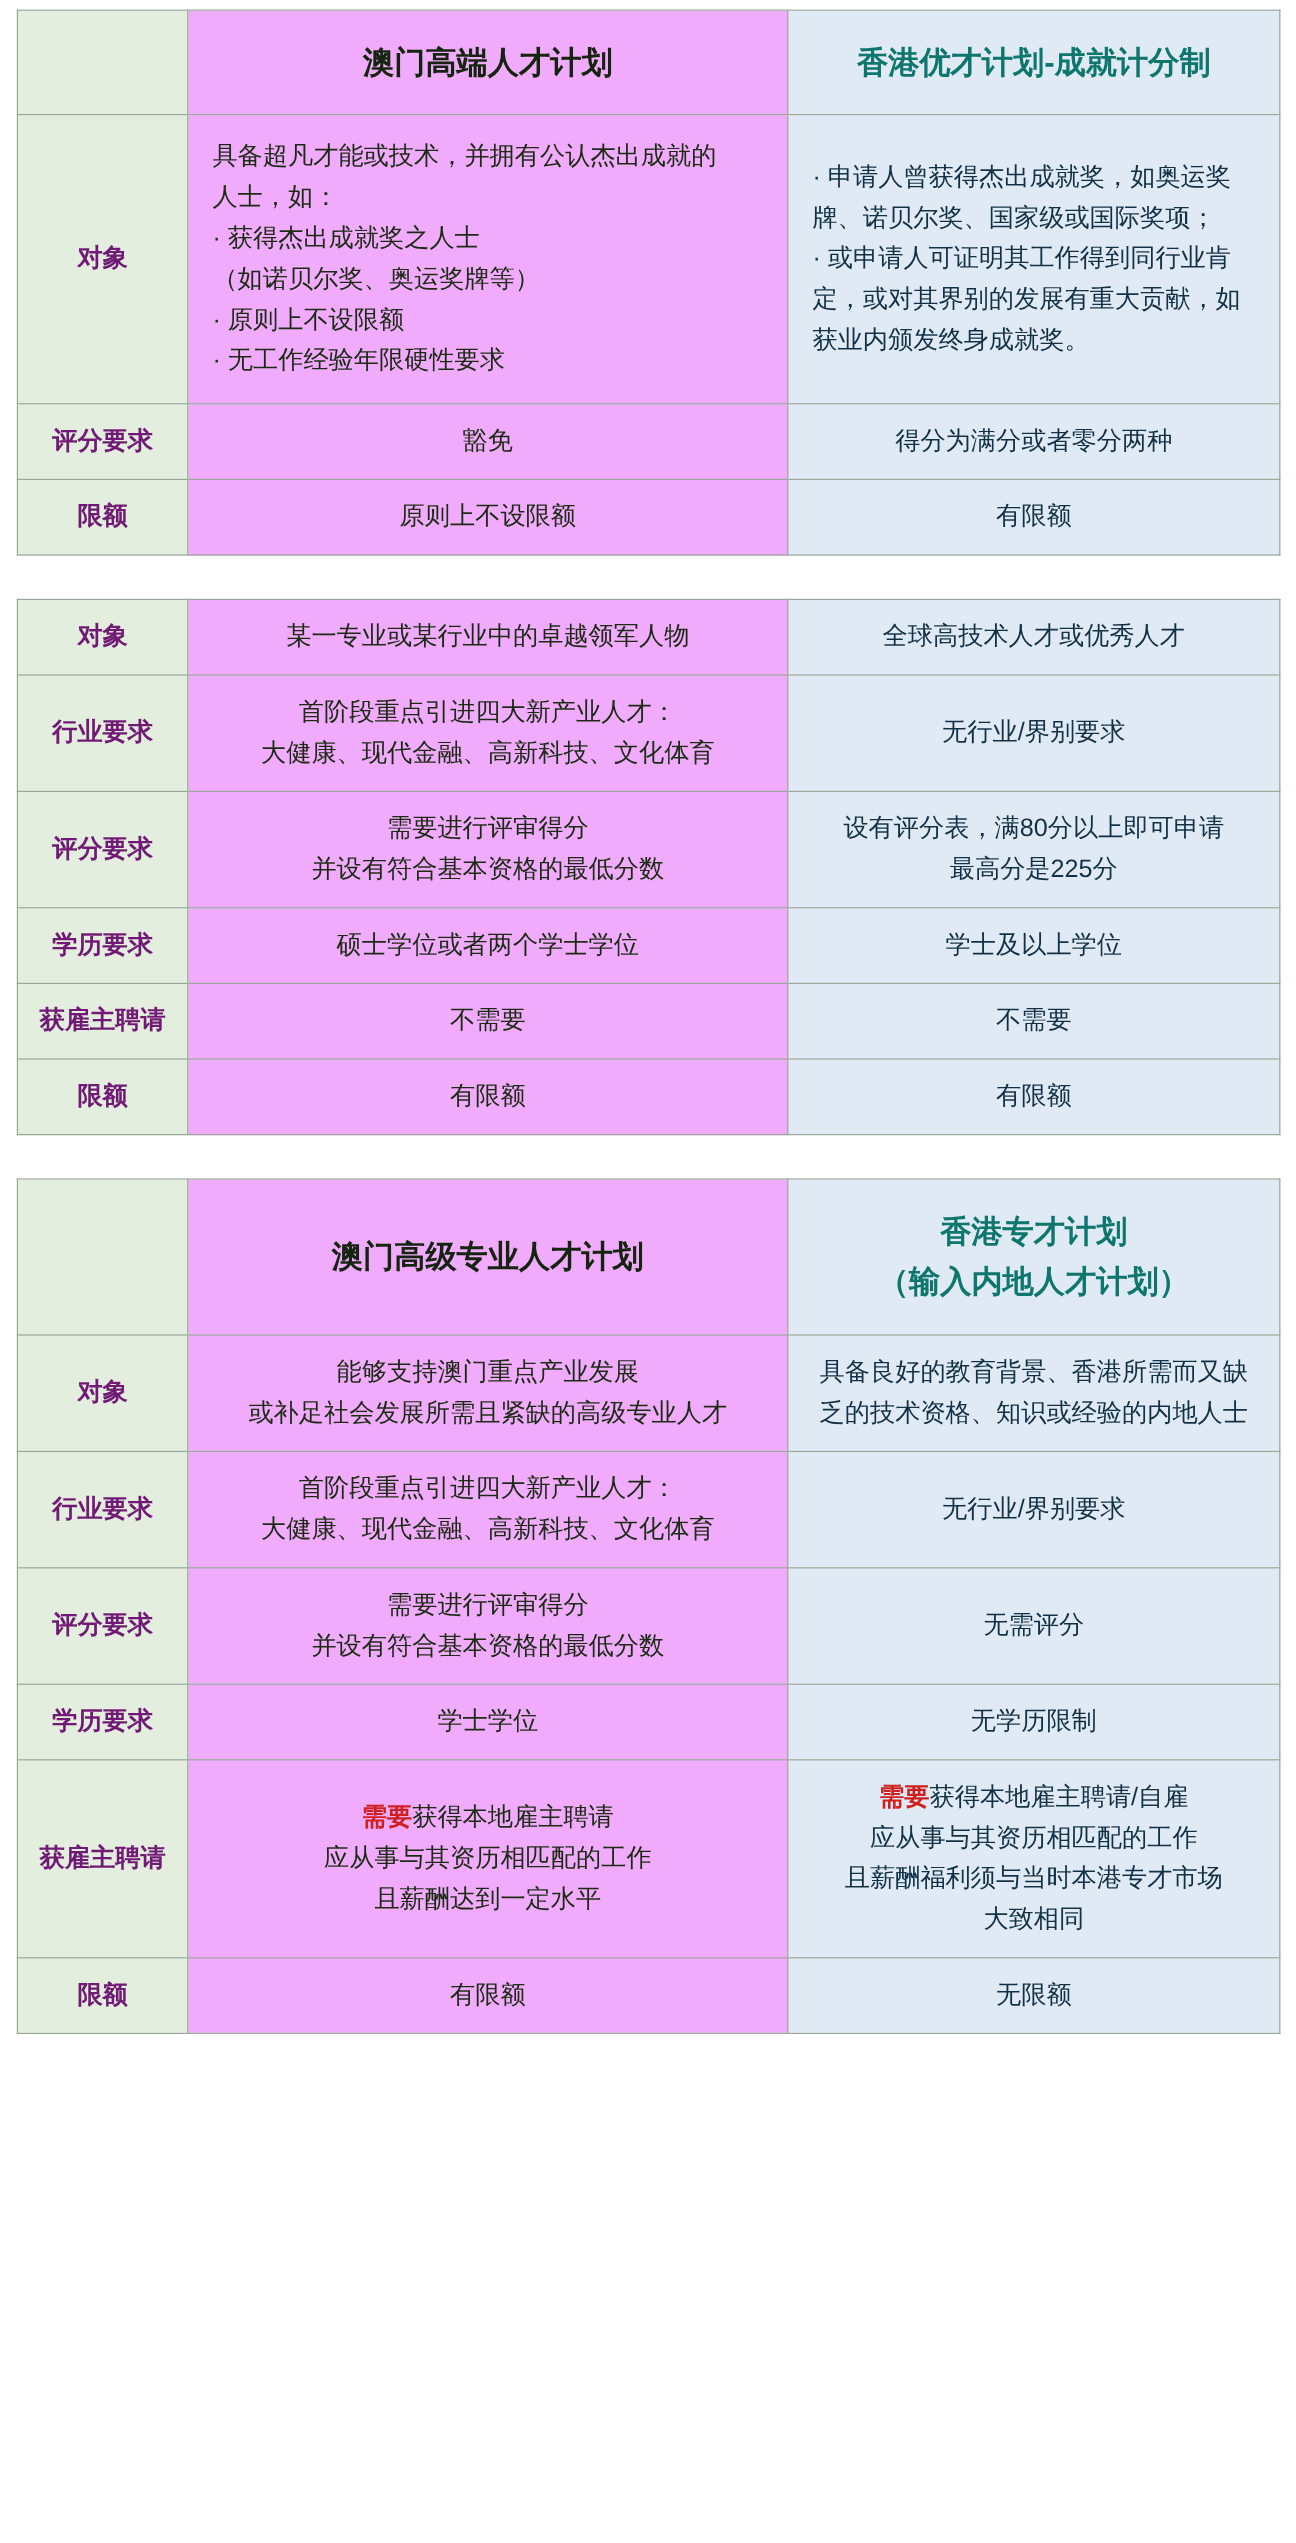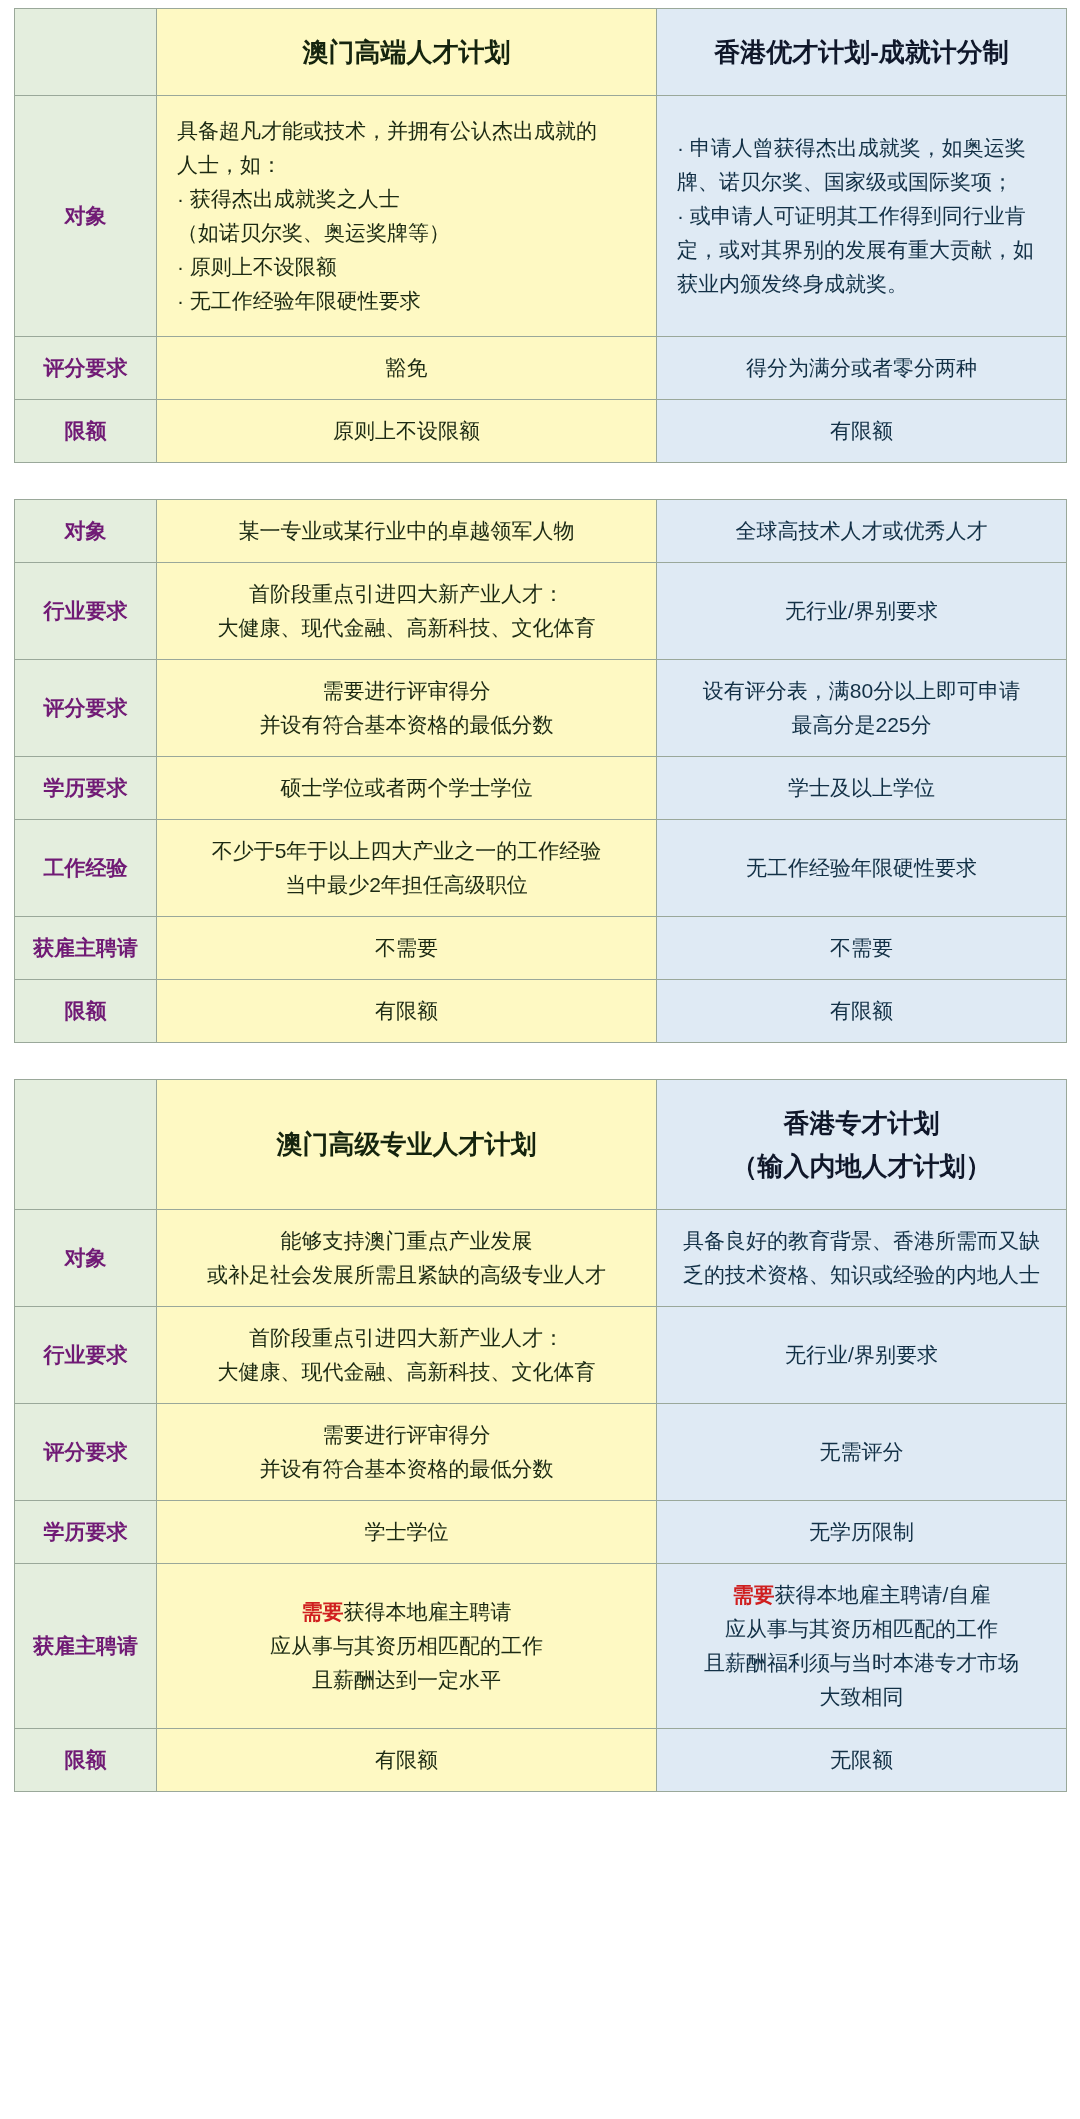--- a/index.html
+++ b/index.html
@@ -40,34 +40,34 @@
   }
   
   td.label {
     background: #e4eede;
     font-weight: bold;
     font-size: 21px;
     color: #701a75;
     padding: 14px 6px;
   }
   td.mo {
-    background: #fef9c3;
+    background: #f0abfc;
     color: #1c2a13;
   }
   td.hk {
     background: #dfeaf4;
     color: #123046;
   }
   td.head {
     font-weight: bold;
     font-size: 26px;
     padding: 22px 12px;
   }
   td.head.mo { color: #15240e; }
-  td.head.hk { color: #0f172a; }
+  td.head.hk { color: #0f766e; }
   td.corner {
     background: #e4eede;
     border: 1px solid #9aa89a;
   }
   td.obj {
     text-align: left;
     padding: 18px 20px;
   }
   td.obj .ln { display: block; }
   .em-red {
@@ -171,30 +171,20 @@
           <tr>
             <td class="label">学历要求</td>
             <td class="mo">
               <span class="ln">硕士学位或者两个学士学位</span>
             </td>
             <td class="hk">
               <span class="ln">学士及以上学位</span>
             </td>
           </tr>
           <tr>
-            <td class="label">工作经验</td>
-            <td class="mo">
-              <span class="ln">不少于5年于以上四大产业之一的工作经验</span>
-              <span class="ln">当中最少2年担任高级职位</span>
-            </td>
-            <td class="hk">
-              <span class="ln">无工作经验年限硬性要求</span>
-            </td>
-          </tr>
-          <tr>
             <td class="label">获雇主聘请</td>
             <td class="mo">
               <span class="ln">不需要</span>
             </td>
             <td class="hk">
               <span class="ln">不需要</span>
             </td>
           </tr>
           <tr>
             <td class="label">限额</td>

